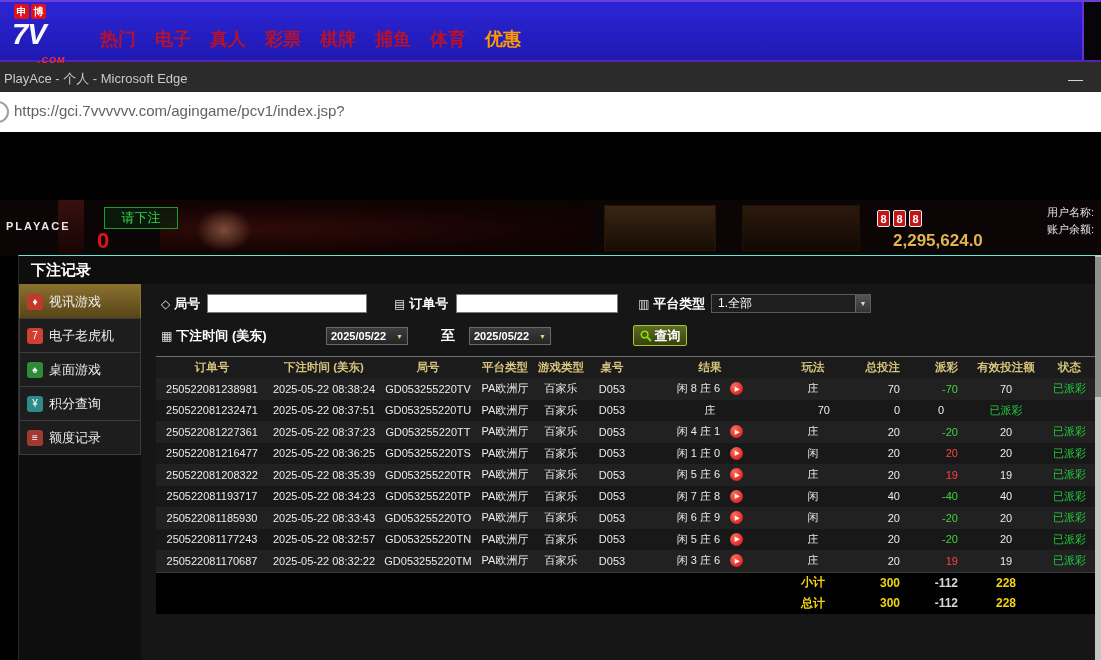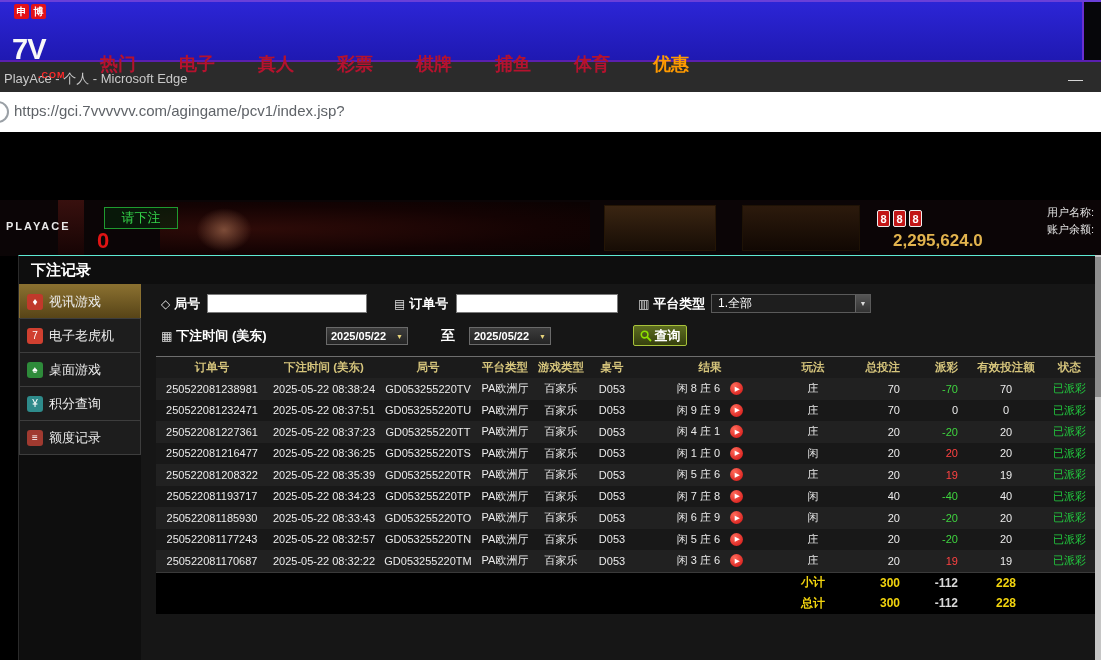--- a/index.html
+++ b/index.html
@@ -8,23 +8,23 @@
 
   
   .topnav{position:absolute;left:0;top:0;width:1101px;height:62px;
     background:linear-gradient(180deg,#2c25d6 0%,#1f19b2 100%);
     border-top:2px solid #6a3fd8;border-bottom:2px solid #5a1fb0;z-index:2}
   .corner{position:absolute;right:0;top:0;width:19px;height:58px;background:#06060a;border-left:2px solid #6a2fd0}
   .logo{position:absolute;left:12px;top:2px;width:82px;height:56px;cursor:pointer}
   .logo-badges{display:flex;gap:2px;margin-left:2px}
   .badge{width:15px;height:15px;background:#e21118;color:#fff;font-size:10px;font-weight:bold;
     display:flex;align-items:center;justify-content:center;border-radius:2px}
-  .logo-brand{font-size:29px;line-height:28px;font-weight:bold;color:#f8f8f8;letter-spacing:-1px;margin-top:16px}
+  .logo-brand{font-size:29px;line-height:28px;font-weight:bold;font-style:italic;color:#f8f8f8;letter-spacing:-1px;margin-top:1px}
   .logo-com{display:block;font-size:9px;color:#ff2a2a;letter-spacing:1px;margin-top:-2px;margin-left:26px}
-  .nav-menu{position:absolute;left:100px;top:16px;height:58px;display:flex;align-items:flex-end;gap:43px}
+  .nav-menu{position:absolute;left:100px;top:8px;height:58px;display:flex;align-items:center;gap:19px}
   .nav-item{font-size:18px;font-weight:bold;color:#b5122e;cursor:pointer;white-space:nowrap}
   .nav-item.hl{color:#ff9a00}
 
   
   .titlebar{position:absolute;left:0;top:62px;width:1101px;height:30px;background:#2b2b2b;
     display:flex;align-items:center;justify-content:space-between;padding:4px 18px 0 4px}
   .tb-title{color:#c9c9c9;font-size:13px}
   .tb-min{color:#d5d5d5;font-size:15px;cursor:pointer;line-height:10px}
 
   
@@ -277,24 +277,20 @@
               <div class="cell c10">70</div>
               <div class="cell c11 status">已派彩</div>
             </div>
             <div class="trow grid alt">
               <div class="cell c0">250522081232471</div>
               <div class="cell c1">2025-05-22 08:37:51</div>
               <div class="cell c2">GD053255220TU</div>
               <div class="cell c3">PA欧洲厅</div>
               <div class="cell c4">百家乐</div>
               <div class="cell c5">D053</div>
-              <div class="cell c6 result">
-                <span>闲 9 庄 9</span>
-                <span class="playbtn">▶</span>
-              </div>
               <div class="cell c7">庄</div>
               <div class="cell c8 r">70</div>
               <div class="cell c9 r pay-white">0</div>
               <div class="cell c10">0</div>
               <div class="cell c11 status">已派彩</div>
             </div>
             <div class="trow grid">
               <div class="cell c0">250522081227361</div>
               <div class="cell c1">2025-05-22 08:37:23</div>
               <div class="cell c2">GD053255220TT</div>

